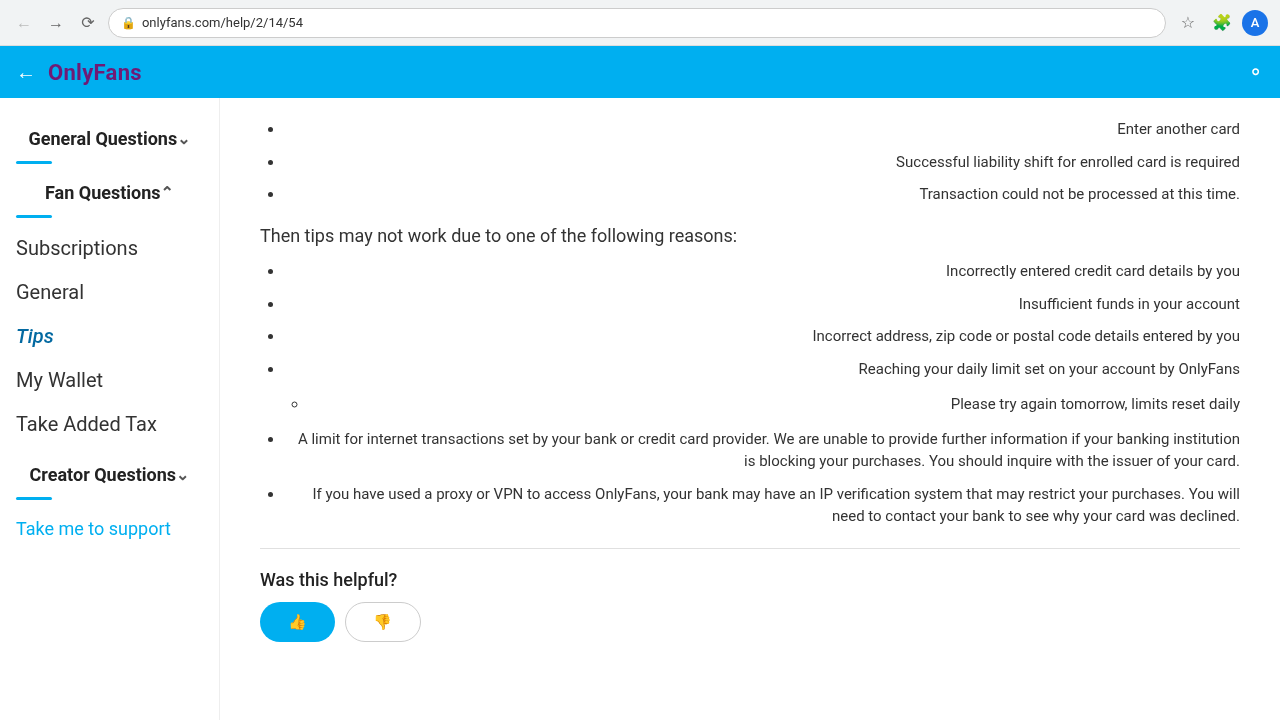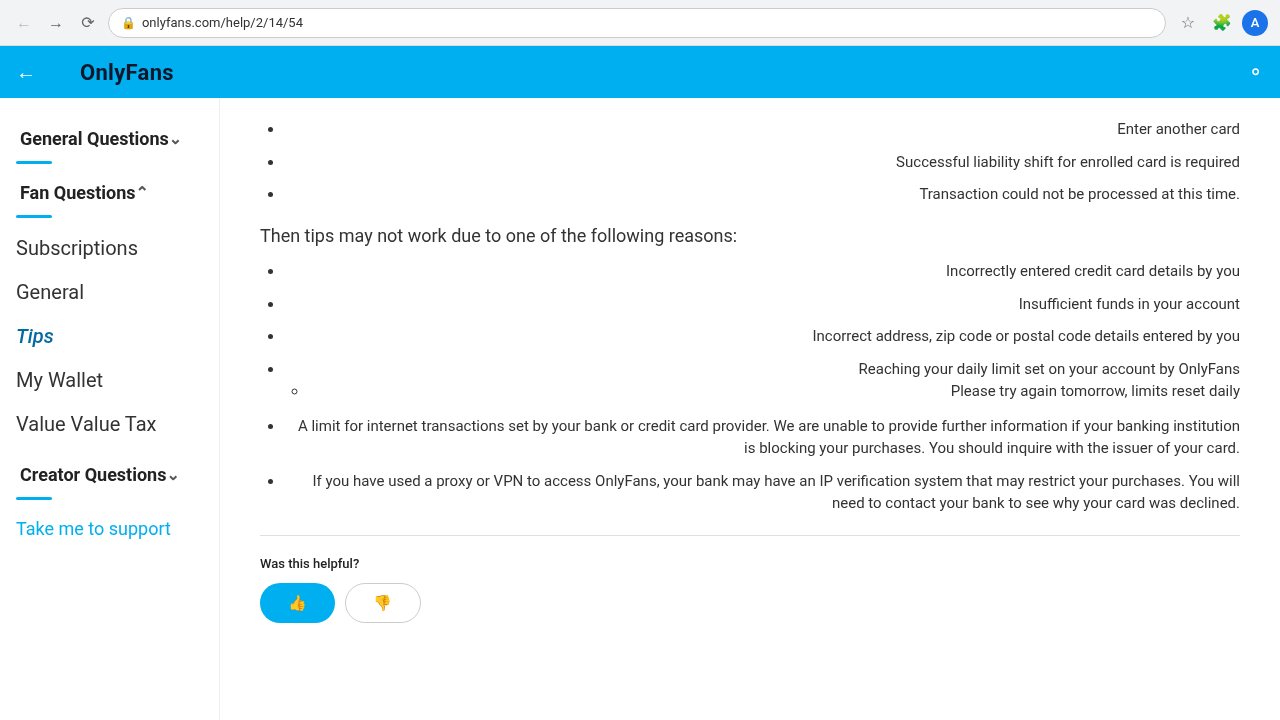--- a/index.html
+++ b/index.html
@@ -43,21 +43,21 @@
     .site-header {
       background: #00aff0;
       height: 52px;
       display: flex;
       align-items: center;
       padding: 0 16px;
       justify-content: space-between;
     }
     .site-header-left { display: flex; align-items: center; gap: 12px; }
     .back-arrow { color: #fff; font-size: 20px; cursor: pointer; }
-    .site-logo { color: #0f172a; font-size: 22px; font-weight: 700; letter-spacing: 0.3px; margin-left: 32px; }
+    .site-logo { color: #701a75; font-size: 22px; font-weight: 700; letter-spacing: 0.3px; }
     .search-icon-header { color: #fff; font-size: 20px; cursor: pointer; }
 
     
     .page-layout {
       display: flex;
       min-height: calc(720px - 46px - 52px);
     }
 
     
     .sidebar {
@@ -66,22 +66,22 @@
       padding: 20px 0;
       border-right: 1px solid #eee;
       background: #fff;
     }
     .sidebar-section {
       margin-bottom: 8px;
     }
     .sidebar-section-header {
       display: flex;
       align-items: center;
-      justify-content: flex-start;
-      padding: 10px 20px;
+      justify-content: center;
+      padding: 10px 10px;
       cursor: pointer;
       font-size: 18px;
       font-weight: 700;
       color: #222;
     }
     .sidebar-section-header .chevron { color: #555; font-size: 16px; }
     .sidebar-underline {
       height: 3px;
       width: 36px;
       background: #00aff0;
@@ -109,37 +109,37 @@
     }
 
     
     .main-content {
       flex: 1;
       padding: 20px 40px 30px 40px;
       overflow-y: auto;
     }
     .content-list { margin: 0 0 12px 0; padding-left: 24px; }
     .content-list li { margin-bottom: 10px; font-size: 15px; line-height: 1.5; color: #333; text-align: right; }
-    .content-list li .sublist { margin-top: 0; }
+    .content-list li .sublist { margin-top: 13px; }
 
     .intro-text {
       font-size: 18px;
       color: #333;
       margin: 16px 0 10px 0;
       line-height: 1.6;
     }
 
     .divider {
       border: none;
       border-top: 1px solid #e0e0e0;
       margin: 20px 0;
     }
 
     .helpful-section { margin-top: 12px; }
-    .helpful-label { font-size: 13px; font-weight: 500; color: #222; margin-bottom: 12px; }
+    .helpful-label { font-size: 18px; font-weight: 500; color: #222; margin-bottom: 12px; }
     .helpful-buttons { display: flex; gap: 10px; }
     .helpful-btn-yes {
       background: #00aff0;
       color: #fff;
       border: none;
       border-radius: 24px;
       padding: 10px 28px;
       font-size: 15px;
       cursor: pointer;
       font-weight: 500;
@@ -195,21 +195,21 @@
     <div class="sidebar-section">
       <div class="sidebar-section-header">
         <span>Fan Questions</span>
         <span class="chevron">⌃</span>
       </div>
       <div class="sidebar-underline"></div>
       <a class="sidebar-nav-item">Subscriptions</a>
       <a class="sidebar-nav-item">General</a>
       <a class="sidebar-nav-item active">Tips</a>
       <a class="sidebar-nav-item">My Wallet</a>
-      <a class="sidebar-nav-item">Value Value Tax</a>
+      <a class="sidebar-nav-item">Take Added Tax</a>
     </div>
 
     <div class="sidebar-section">
       <div class="sidebar-section-header">
         <span>Creator Questions</span>
         <span class="chevron">⌄</span>
       </div>
       <div class="sidebar-underline"></div>
     </div>
 

